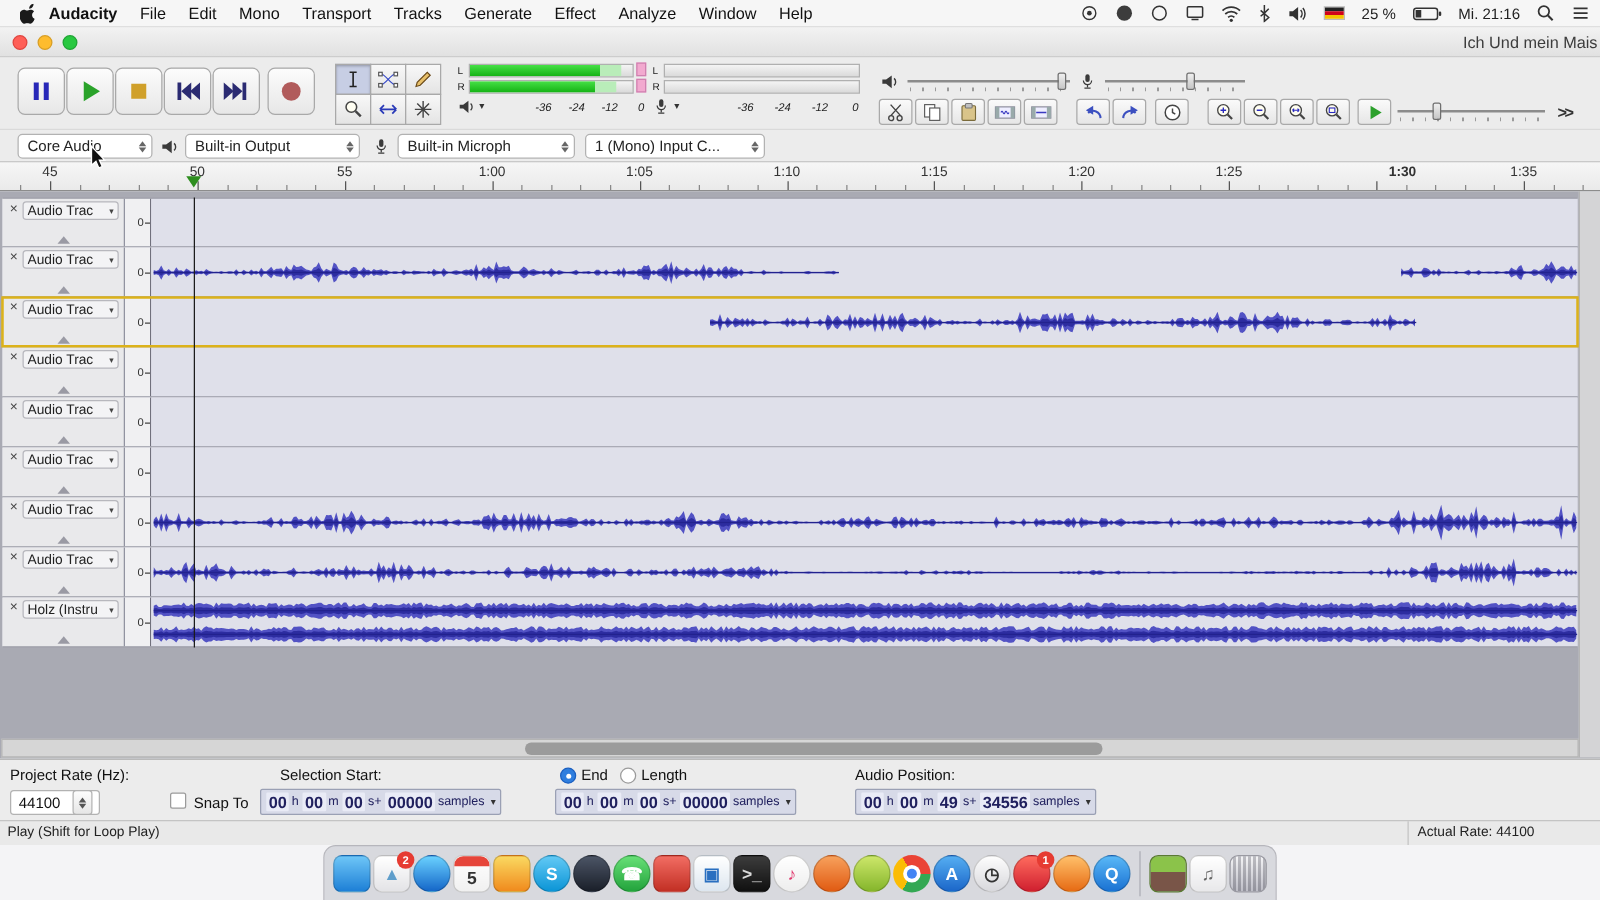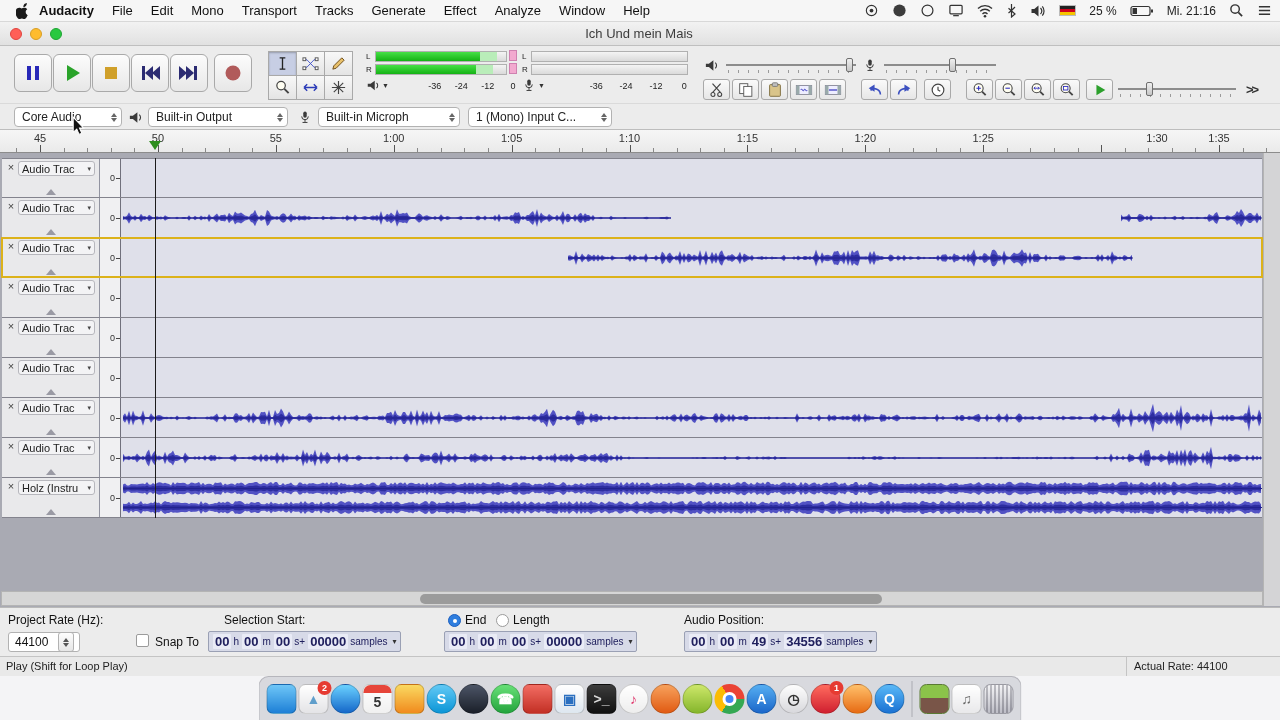--- a/index.html
+++ b/index.html
@@ -18,39 +18,39 @@
   .flag .f1{background:#222;} .flag .f2{background:#d0021b;} .flag .f3{background:#f5c400;}
   .mrtext{font-size:12px;color:#222;white-space:nowrap;}
 
   
   .titlebar{position:absolute;top:22px;left:0;right:0;height:24px;background:linear-gradient(#f2f2f2,#e1e1e1);border-bottom:1px solid #bfbfbf;}
   .traffic{position:absolute;left:10px;top:6px;display:flex;gap:8px;}
   .tl{width:12px;height:12px;border-radius:50%;}
   .tl.red{background:#ff5f57;border:1px solid #e0443e;}
   .tl.yel{background:#febc2e;border:1px solid #d89e24;}
   .tl.grn{background:#28c840;border:1px solid #1ea433;}
-  .wtitle{position:absolute;left:0;right:2px;top:4px;text-align:center;font-size:13px;color:#3c3c3c;}
+  .wtitle{position:absolute;left:0;right:2px;top:4px;text-align:right;font-size:13px;color:#3c3c3c;}
 
   
   .toolbars{position:absolute;top:46px;left:0;right:0;height:58px;background:#ececec;border-bottom:1px solid #dadada;}
   .tbtn{position:absolute;top:8px;width:38px;height:38px;border:1px solid #a9a9a9;border-radius:6px;background:linear-gradient(#fcfcfc,#e7e7e7);display:flex;align-items:center;justify-content:center;}
   .toolgrid{position:absolute;left:268px;top:5px;display:grid;grid-template-columns:repeat(3,28px);grid-auto-rows:24px;}
   .toolbtn{border:1px solid #a9a9a9;margin:-0.5px;background:linear-gradient(#f8f8f8,#e4e4e4);display:flex;align-items:center;justify-content:center;}
   .toolbtn.sel{background:#c7cee4;box-shadow:inset 0 1px 2px rgba(0,0,0,.25);}
 
   .meter{position:absolute;top:4px;height:52px;}
   .meter .barswrap{padding-right:11px;position:relative;}
   .mrow{display:flex;align-items:center;height:12px;margin-bottom:1px;}
   .mlab{width:9px;font-size:8px;color:#222;line-height:11px;}
   .mbar{position:relative;flex:1;height:11px;background:linear-gradient(#f4f4f4,#dadada);border:1px solid #b0b0b0;overflow:hidden;}
   .mfill-light{position:absolute;left:0;top:0;bottom:0;background:#b9edb9;}
   .mfill{position:absolute;left:0;top:0;bottom:0;background:linear-gradient(#46e046,#14b214);}
   .mclip{position:absolute;right:0;top:0;width:9px;}
   .mclip i{display:block;width:8px;height:11px;background:#f2a9cf;border:1px solid #cf81b0;margin-bottom:2px;}
-  .mscale{display:flex;align-items:center;height:17px;margin-top:2px;}
+  .mscale{display:flex;align-items:center;height:17px;margin-top:2px;font-style:italic;}
   .mscale .dd{font-size:7px;color:#333;margin:0 3px 0 2px;}
   .mnums{position:relative;flex:1;height:12px;font-size:9px;color:#222;}
   .mnums span{position:absolute;top:1px;transform:translateX(-50%);}
 
   .mixer{position:absolute;left:704px;top:10px;height:18px;display:flex;align-items:center;gap:7px;}
   .slider{position:relative;height:15px;}
   .slider .line{position:absolute;left:0;right:0;top:6px;height:2px;background:#8c8c8c;}
   .slider .ticks{position:absolute;left:2px;right:2px;bottom:0;height:3px;background:repeating-linear-gradient(90deg,#9a9a9a 0 1px,transparent 1px 10px);}
   .slider .thumb{position:absolute;top:0;width:7px;height:14px;border:1px solid #6f6f6f;border-radius:2px;background:linear-gradient(#efefef,#c6c6c6);}
   .edit{position:absolute;left:703px;top:33px;display:flex;gap:2px;}
@@ -595,21 +595,21 @@
       <div class="tl-tick" style="left: 912.5px;"></div>
       <div class="tl-tick" style="left: 936px;"></div>
       <div class="tl-tick" style="left: 959.6px;"></div>
       <div class="tl-tick major" style="left: 983.2px;"></div>
       <div class="tl-label" style="left: 983.2px;">1:25</div>
       <div class="tl-tick" style="left: 1006.8px;"></div>
       <div class="tl-tick" style="left: 1030.4px;"></div>
       <div class="tl-tick" style="left: 1053.9px;"></div>
       <div class="tl-tick" style="left: 1077.5px;"></div>
       <div class="tl-tick major" style="left: 1101.1px;"></div>
-      <div class="tl-label" style="left: 1157px;">1:30</div>
+      <div class="tl-label" style="left: 1122px; font-weight: bold;">1:30</div>
       <div class="tl-tick" style="left: 1124.7px;"></div>
       <div class="tl-tick" style="left: 1148.3px;"></div>
       <div class="tl-tick" style="left: 1171.8px;"></div>
       <div class="tl-tick" style="left: 1195.4px;"></div>
       <div class="tl-tick major" style="left: 1219px;"></div>
       <div class="tl-label" style="left: 1219px;">1:35</div>
       <div class="tl-tick" style="left: 1242.6px;"></div>
       <div class="tl-tick" style="left: 1266.2px;"></div>
     </div>
 

